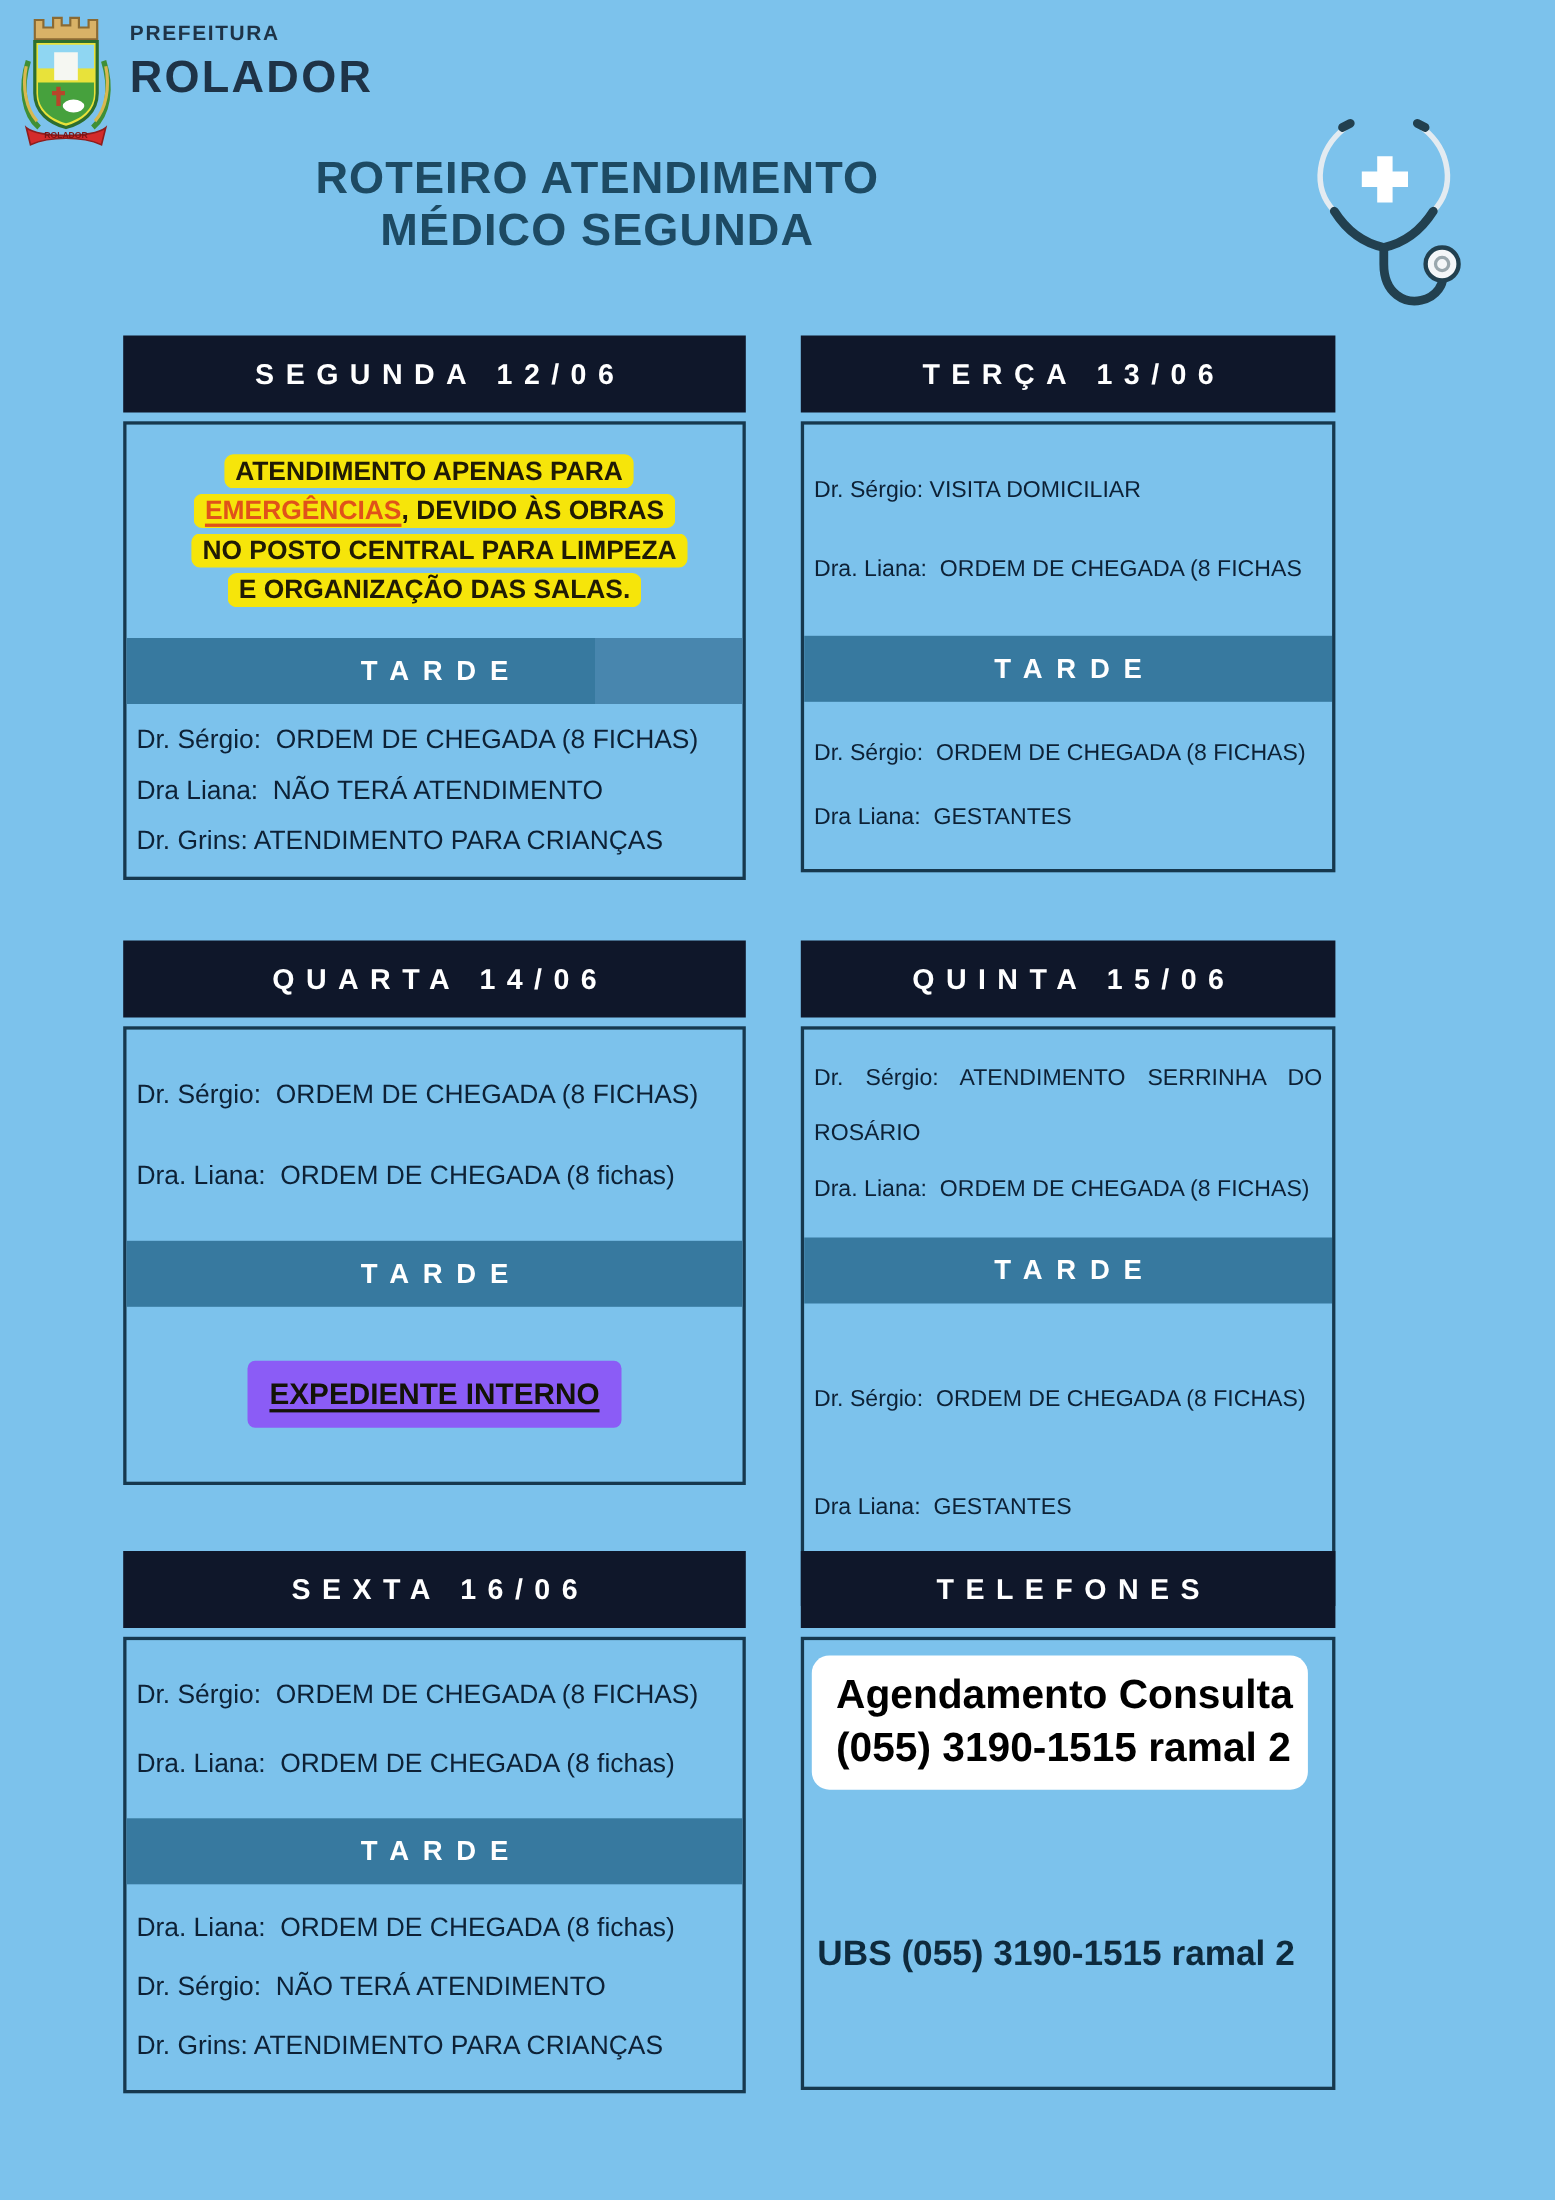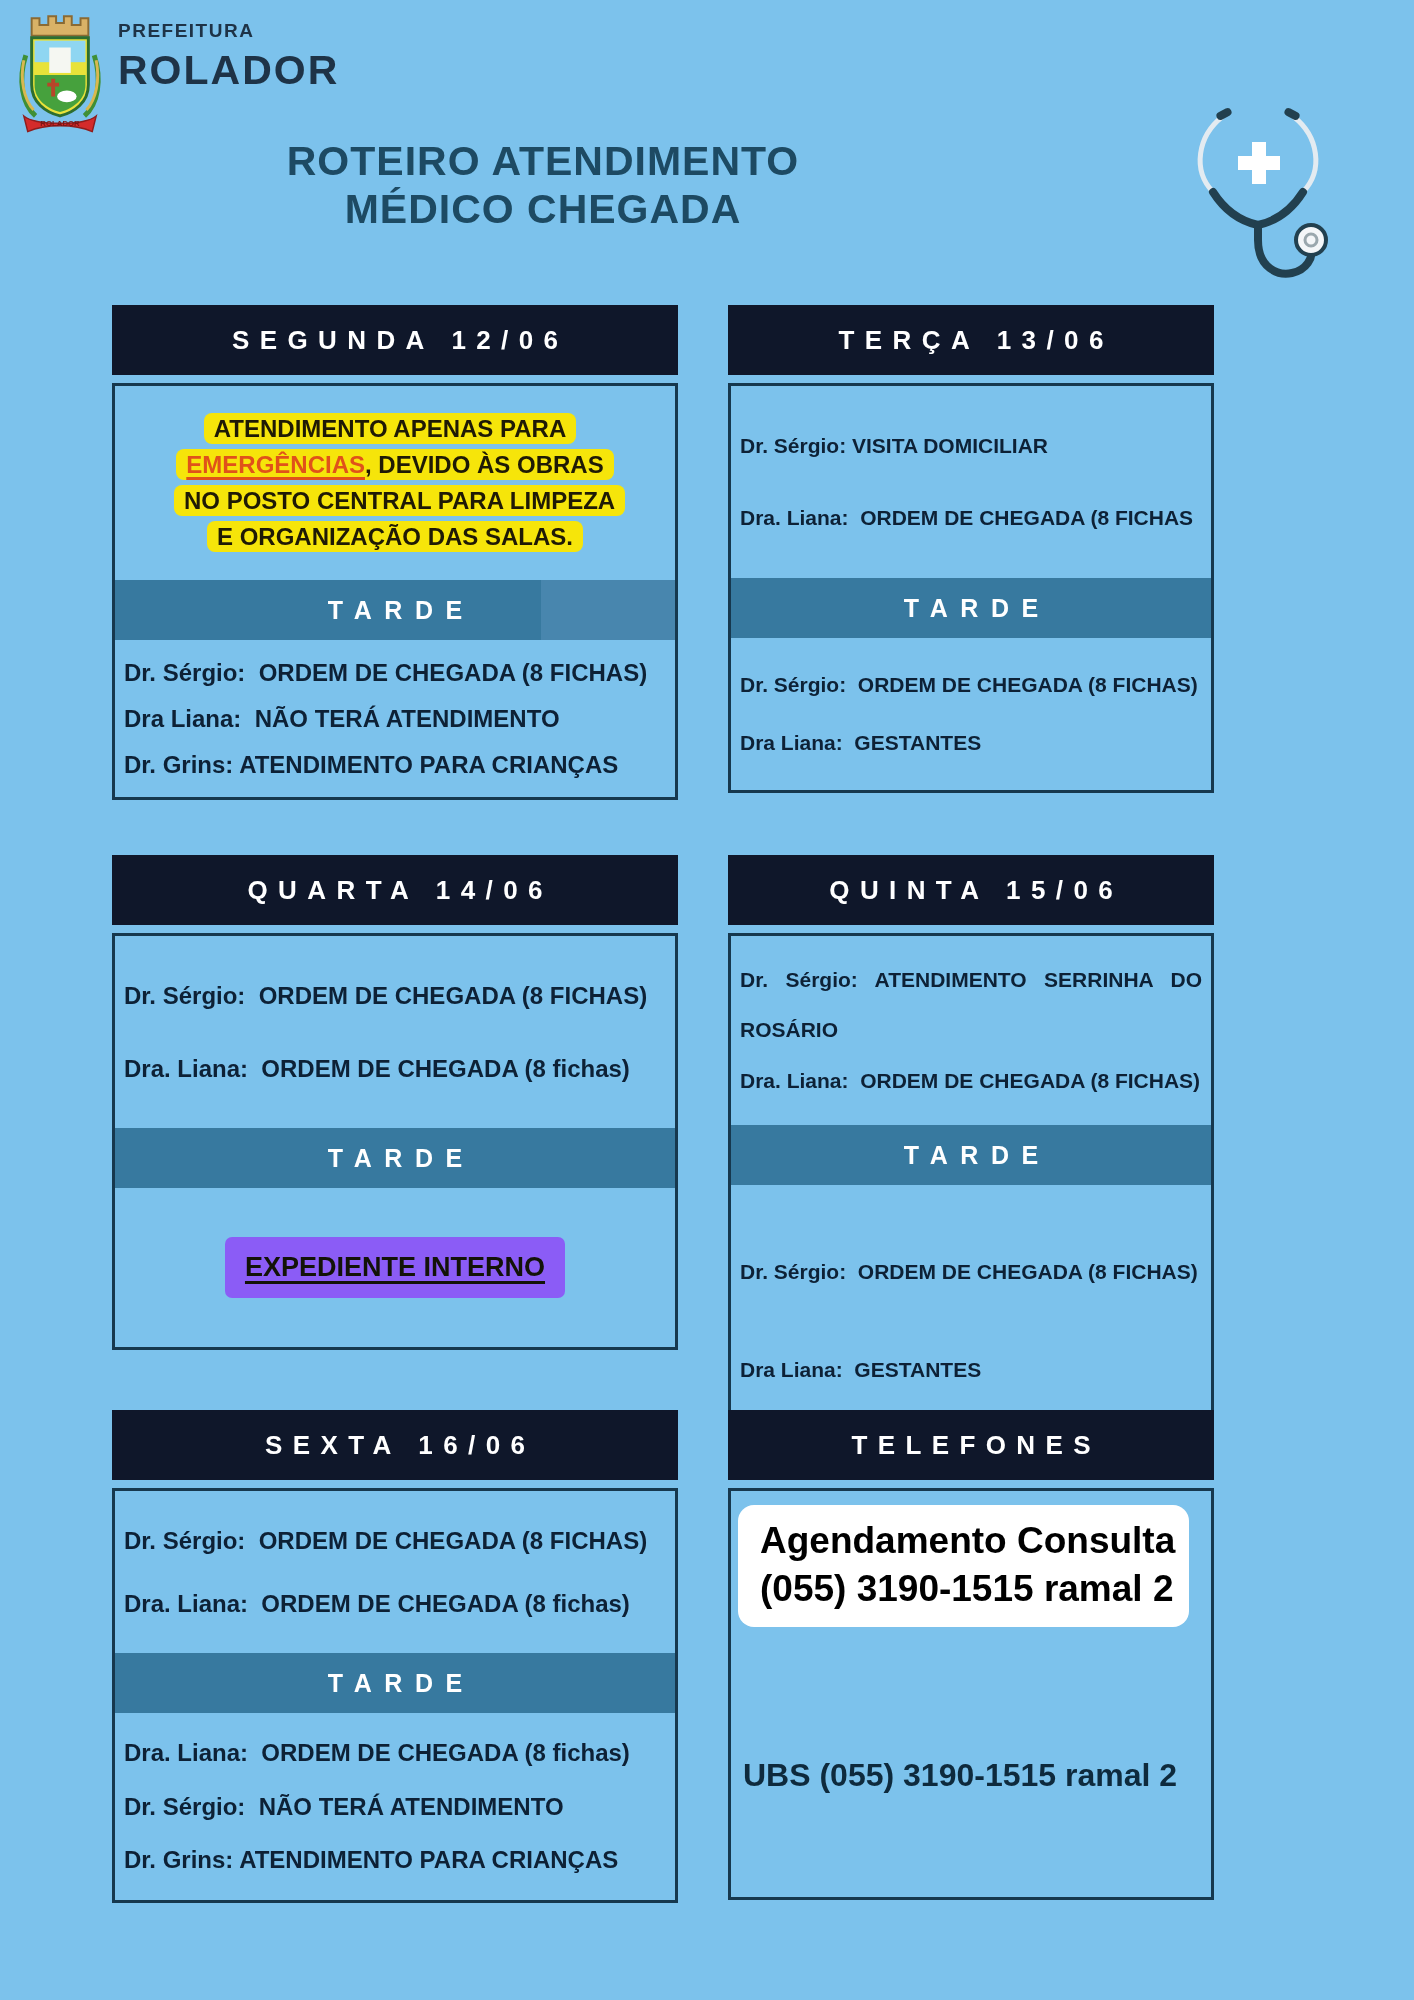--- a/index.html
+++ b/index.html
@@ -24,21 +24,21 @@
   .r1{top:305px;} .r2{top:855px;} .r3{top:1410px;}
   .card-header{height:70px;background:#0f172a;color:#ffffff;display:flex;align-items:center;
     justify-content:center;font-weight:700;font-size:26px;letter-spacing:0.4em;text-indent:0.4em;}
   .card-body{margin-top:8px;border:3px solid #16384e;display:flex;flex-direction:column;
     overflow:hidden;box-sizing:border-box;}
   .b1{height:417px;} .b2{height:410px;} .b3{height:417px;} .b4{height:527px;} .b5{height:415px;} .b6{height:412px;}
   .tarde{height:60px;flex:none;background:#37799f;color:#ffffff;display:flex;align-items:center;
     justify-content:center;font-weight:700;font-size:25px;letter-spacing:0.5em;text-indent:0.5em;}
   .tarde.two-tone{background:linear-gradient(90deg,#37799f 0,#37799f 76%,#4886ae 76%,#4886ae 100%);}
   .seg{display:flex;flex-direction:column;justify-content:space-evenly;padding:0 9px;}
-  .line{font-weight:700;color:#0d2136;white-space:pre;line-height:1.15;}
+  .line{font-weight:400;color:#0d2136;white-space:pre;line-height:1.15;}
   .c-left .line{font-size:24px;}
   .c-right .line{font-size:21px;}
   .just{white-space:normal;text-align:justify;text-align-last:justify;}
   .tight{margin-top:-6px;}
   
   .notice-area{height:194px;display:flex;align-items:center;justify-content:center;flex:none;}
   .notice{width:442px;text-align:center;font-size:24px;font-weight:800;line-height:1.5;color:#1f1a05;}
   .mark{background:#f6e50a;border-radius:8px;padding:2px 10px;
     -webkit-box-decoration-break:clone;box-decoration-break:clone;}
   .emerg{color:#e0521a;text-decoration:underline;text-decoration-thickness:2.5px;text-underline-offset:4px;}
@@ -85,21 +85,21 @@
       </svg>
     </span>
     <div class="brand-text">
       <div class="brand-pref">PREFEITURA</div>
       <div class="brand-city">ROLADOR</div>
     </div>
   </div>
 
   <div class="title">
     <div>ROTEIRO ATENDIMENTO</div>
-    <div>MÉDICO CHEGADA</div>
+    <div>MÉDICO SEGUNDA</div>
   </div>
 
   <div class="steth">
     <svg width="156" height="205" viewBox="0 0 156 205">
       <path d="M40,25 C16,44 10,78 31,100" fill="none" stroke="#e3ebf1" stroke-width="5" stroke-linecap="round"></path>
       <path d="M112,25 C136,44 142,78 121,100" fill="none" stroke="#e3ebf1" stroke-width="5" stroke-linecap="round"></path>
       <rect x="34" y="18" width="16" height="8" rx="4" transform="rotate(-28 42 22)" fill="#22404f"></rect>
       <rect x="102" y="18" width="16" height="8" rx="4" transform="rotate(28 110 22)" fill="#22404f"></rect>
       <path d="M31,100 C45,122 62,130 76,133" fill="none" stroke="#22404f" stroke-width="8" stroke-linecap="round"></path>
       <path d="M121,100 C107,122 90,130 76,133" fill="none" stroke="#22404f" stroke-width="8" stroke-linecap="round"></path>

